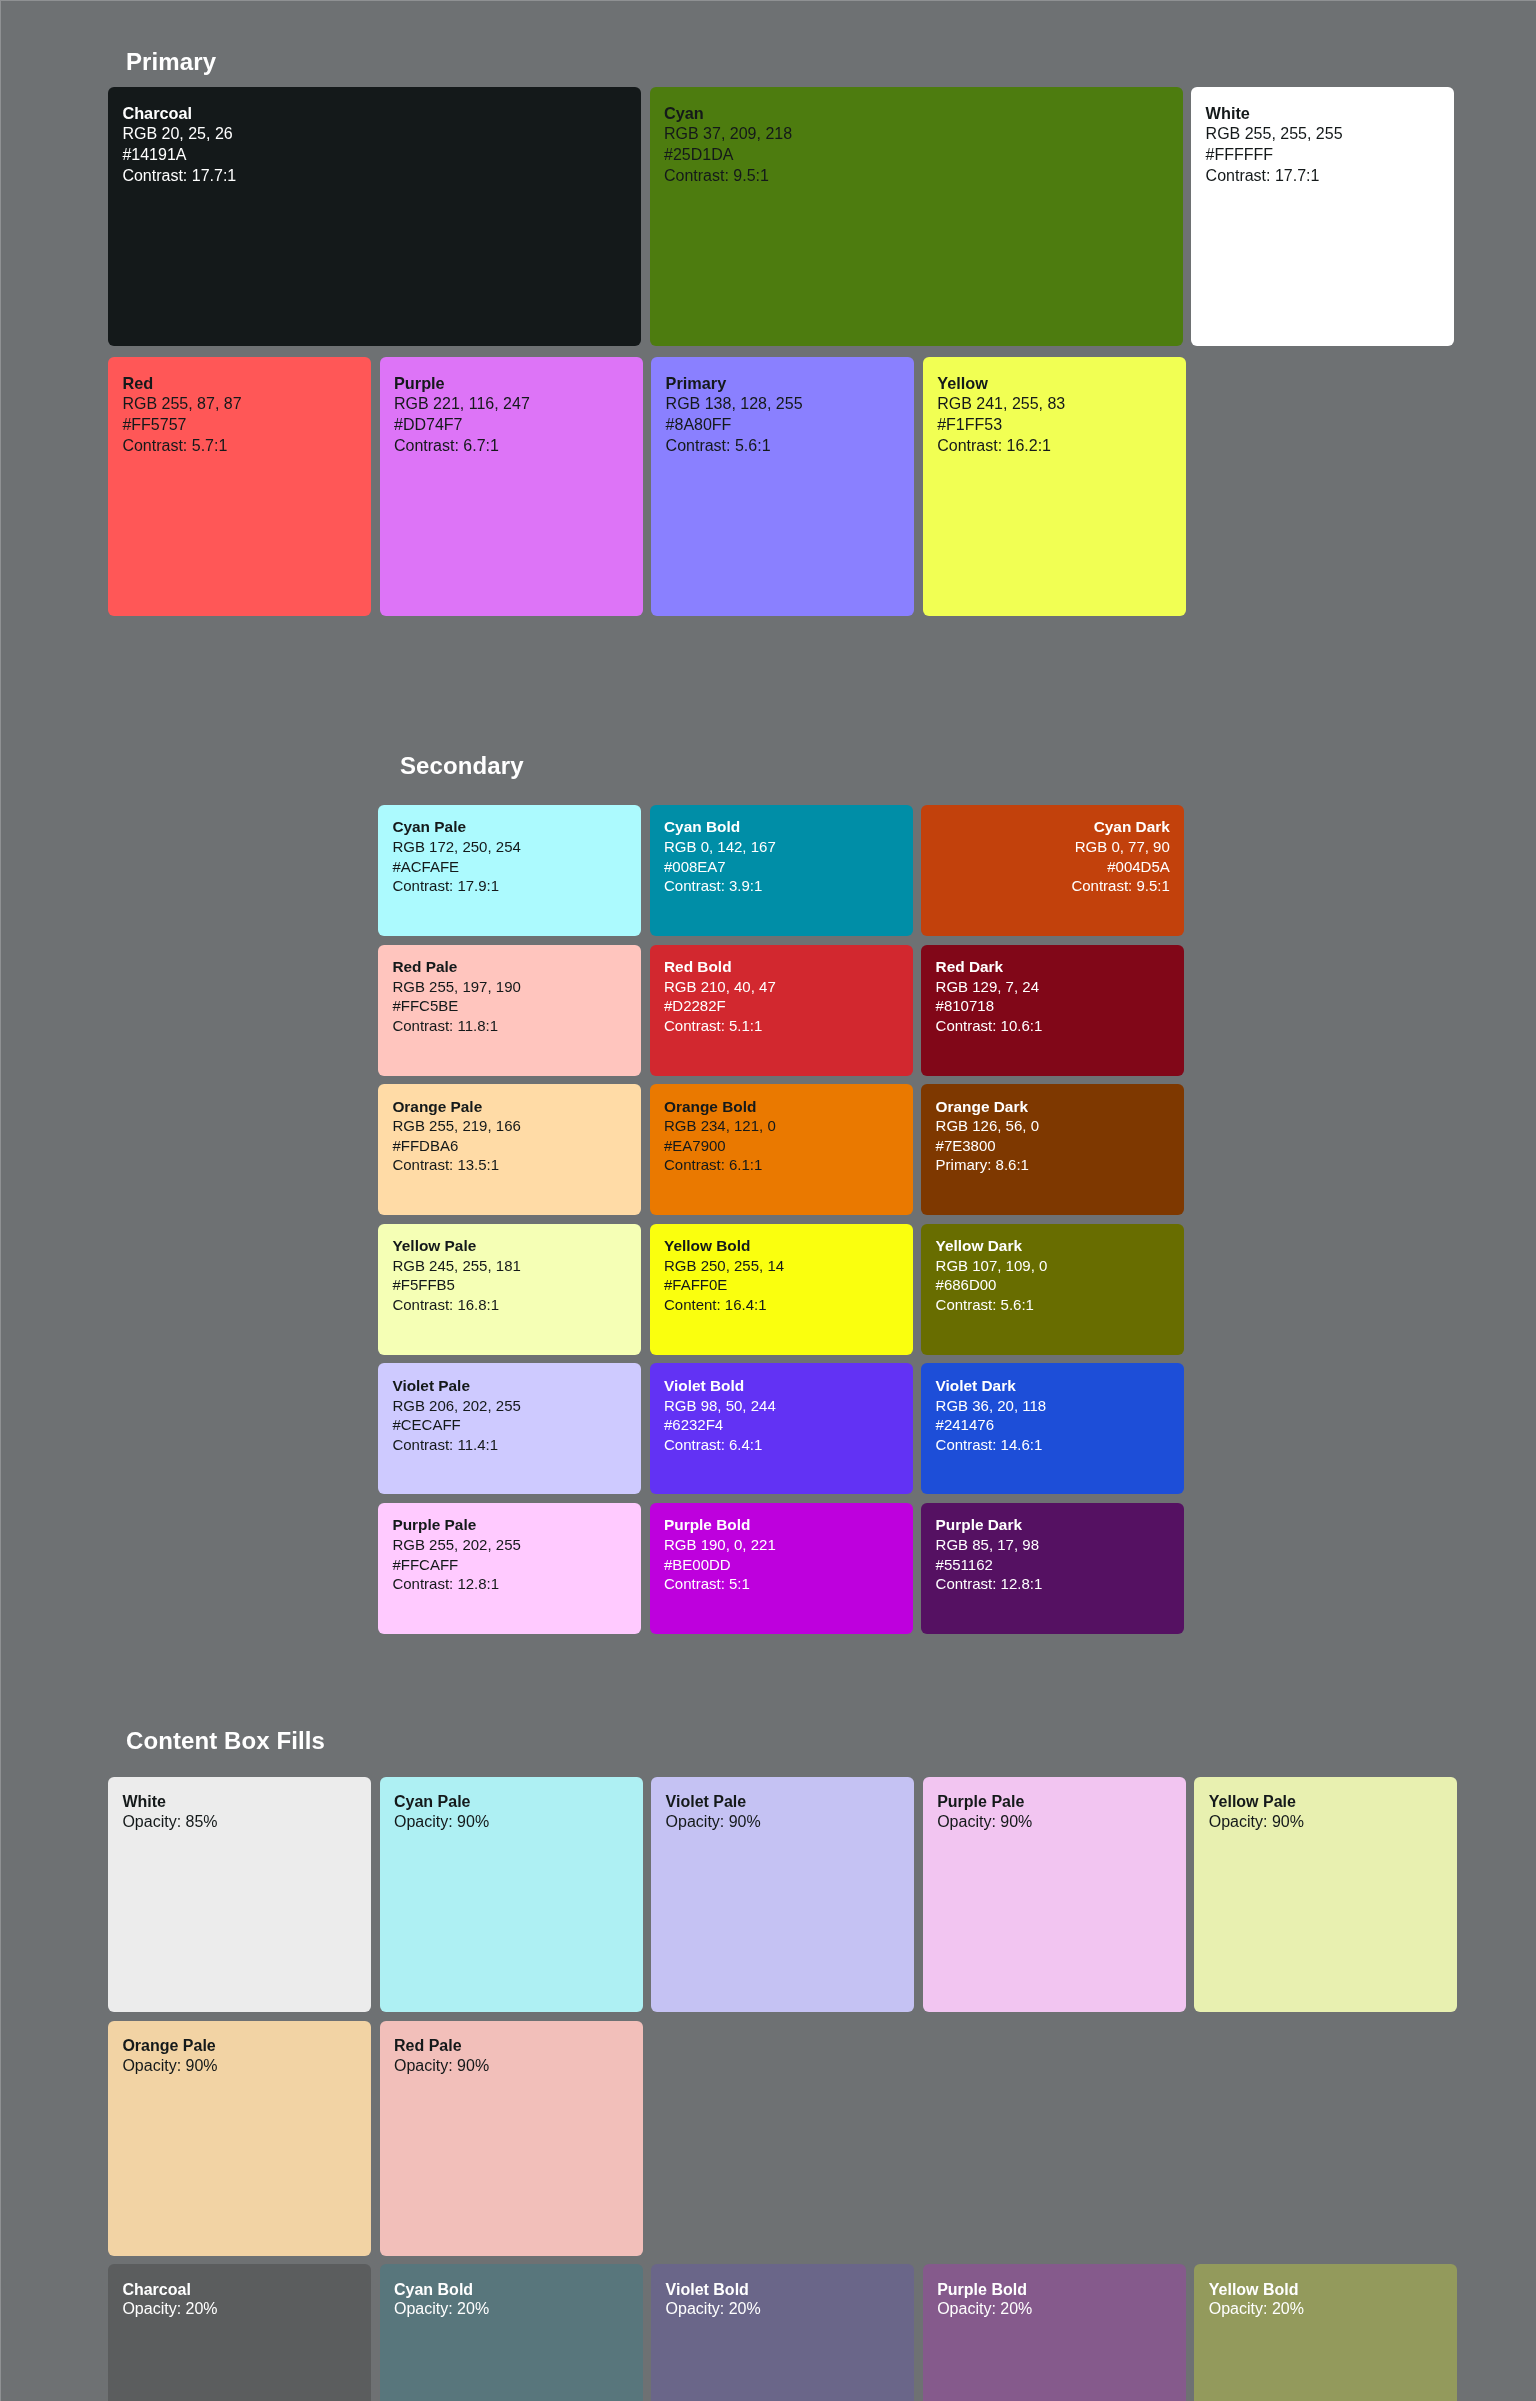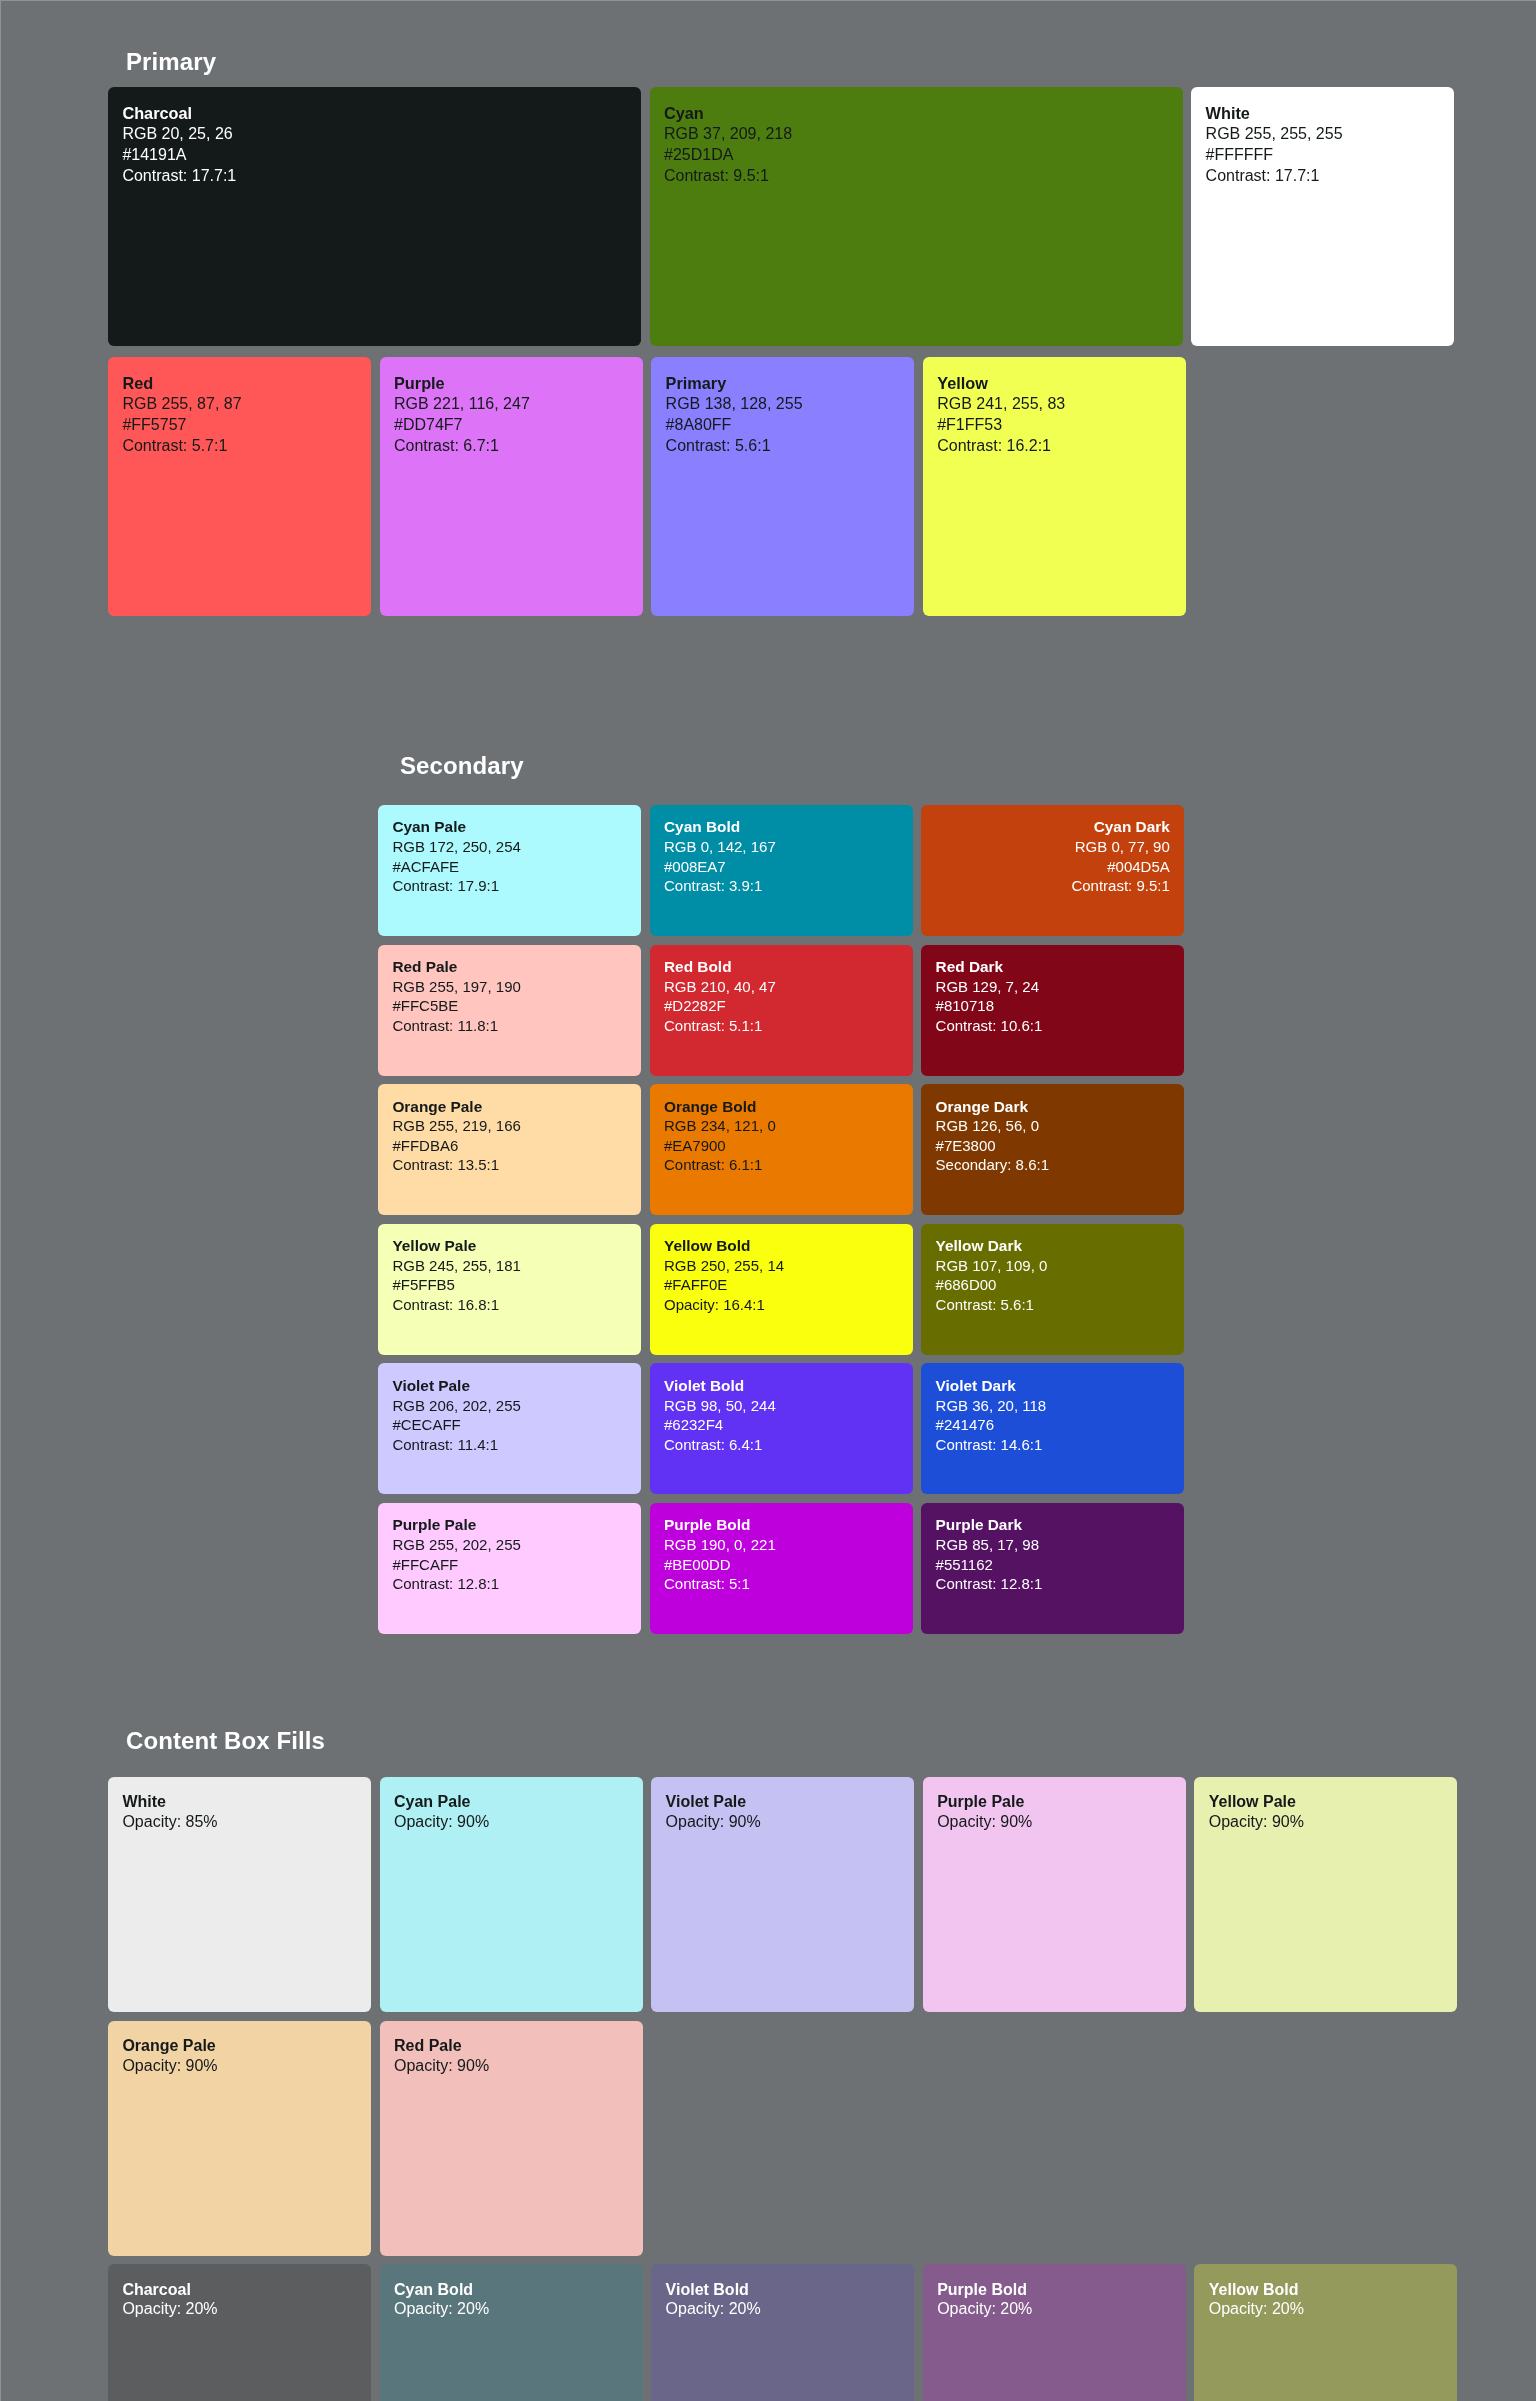--- a/index.html
+++ b/index.html
@@ -195,35 +195,35 @@
           <div class="card dark-text" style="background: rgb(234, 121, 0);">
             <div class="nm">Orange Bold</div>
             <div class="ln">RGB 234, 121, 0</div>
             <div class="ln">#EA7900</div>
             <div class="ln">Contrast: 6.1:1</div>
           </div>
           <div class="card light-text" style="background: rgb(126, 56, 0);">
             <div class="nm">Orange Dark</div>
             <div class="ln">RGB 126, 56, 0</div>
             <div class="ln">#7E3800</div>
-            <div class="ln">Secondary: 8.6:1</div>
+            <div class="ln">Primary: 8.6:1</div>
           </div>
         </div>
         <div class="srow">
           <div class="card dark-text" style="background: rgb(245, 255, 181);">
             <div class="nm">Yellow Pale</div>
             <div class="ln">RGB 245, 255, 181</div>
             <div class="ln">#F5FFB5</div>
             <div class="ln">Contrast: 16.8:1</div>
           </div>
           <div class="card dark-text" style="background: rgb(250, 255, 14);">
             <div class="nm">Yellow Bold</div>
             <div class="ln">RGB 250, 255, 14</div>
             <div class="ln">#FAFF0E</div>
-            <div class="ln">Opacity: 16.4:1</div>
+            <div class="ln">Content: 16.4:1</div>
           </div>
           <div class="card light-text" style="background: rgb(104, 109, 0);">
             <div class="nm">Yellow Dark</div>
             <div class="ln">RGB 107, 109, 0</div>
             <div class="ln">#686D00</div>
             <div class="ln">Contrast: 5.6:1</div>
           </div>
         </div>
         <div class="srow">
           <div class="card dark-text" style="background: rgb(206, 202, 255);">

